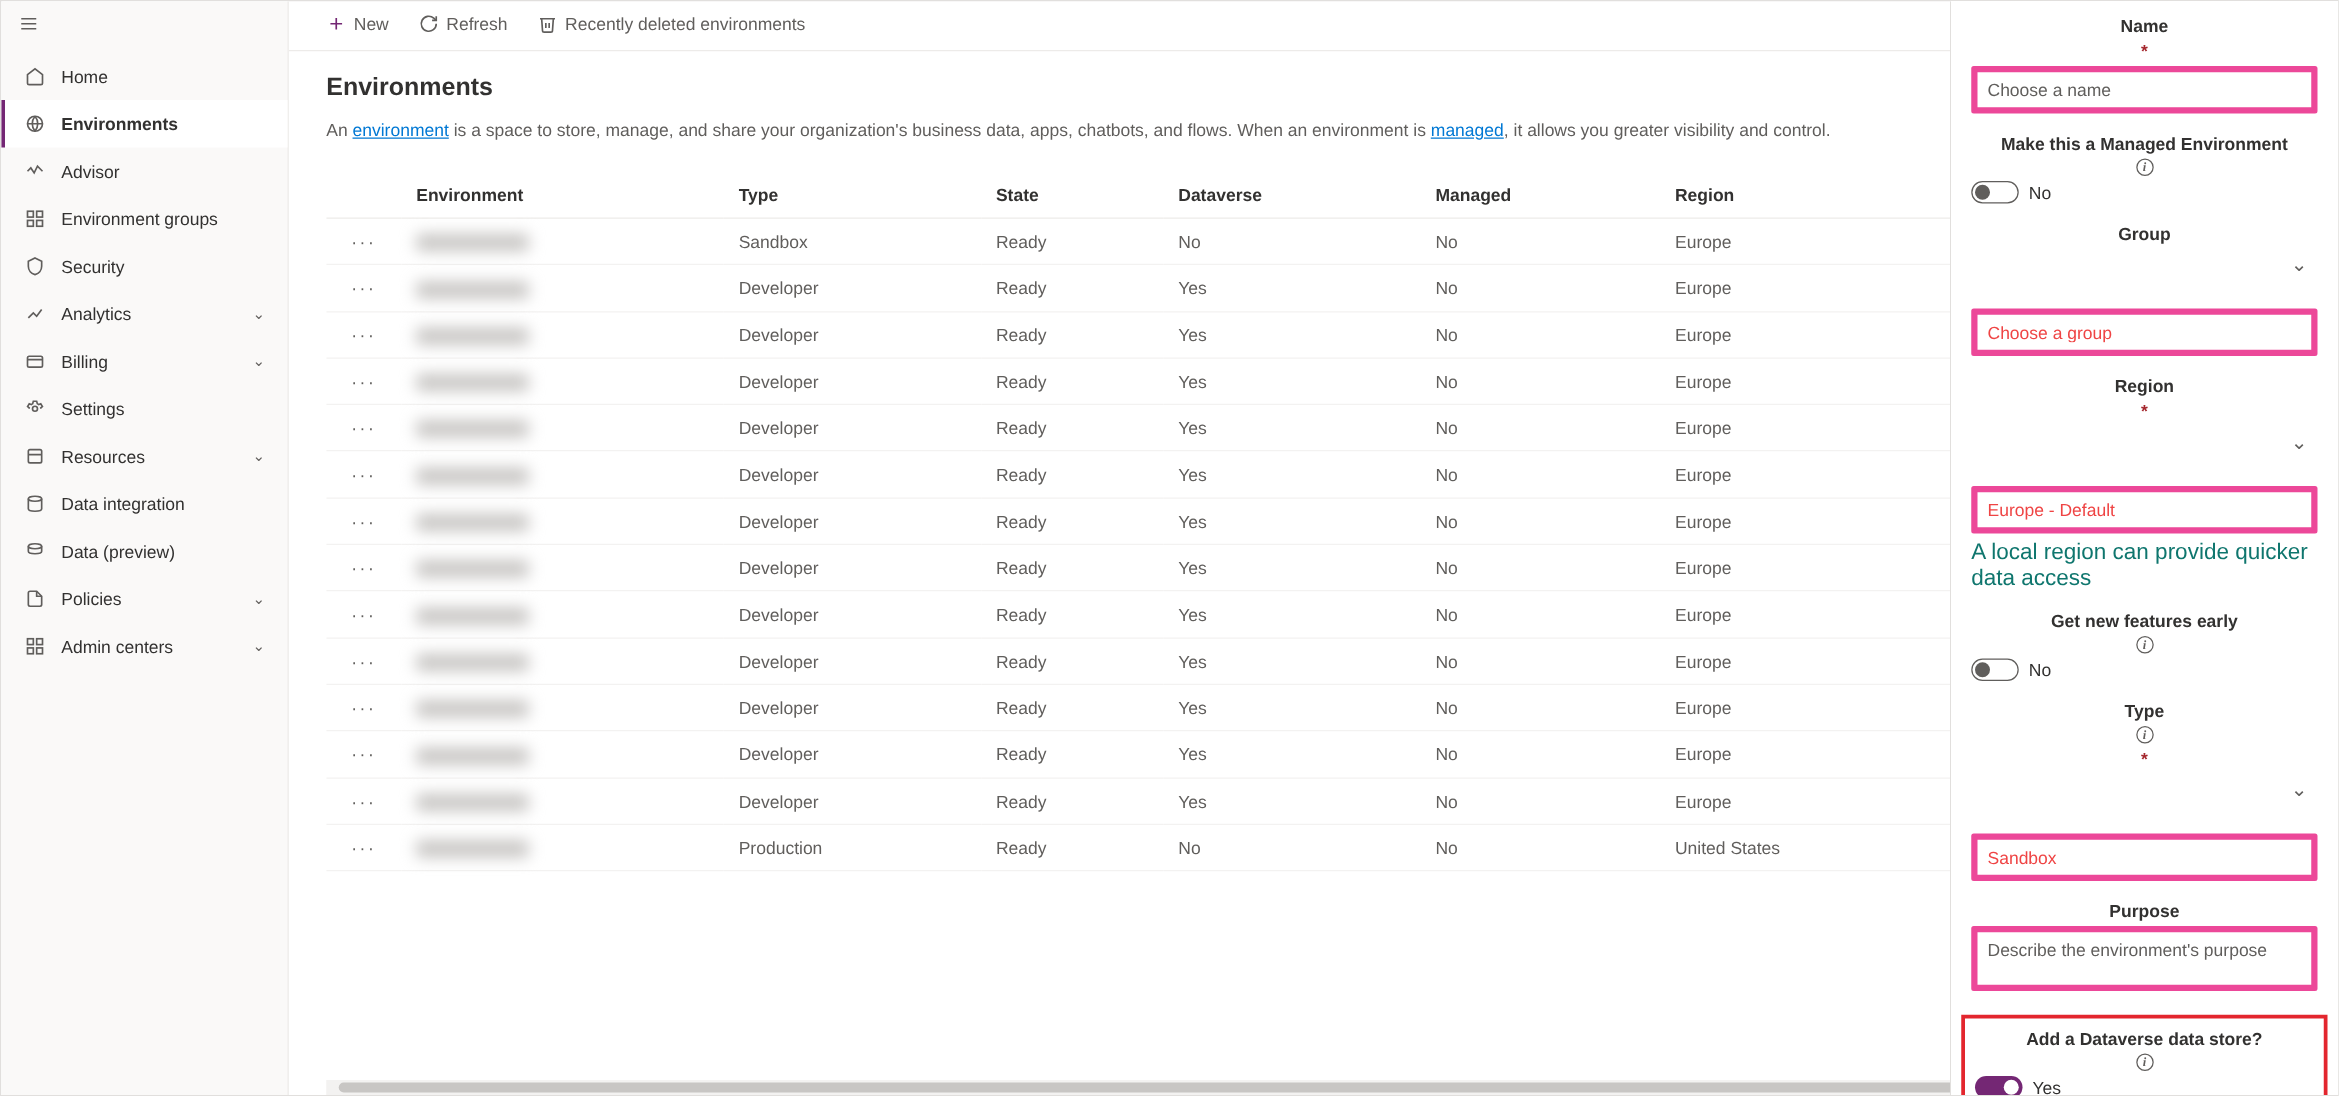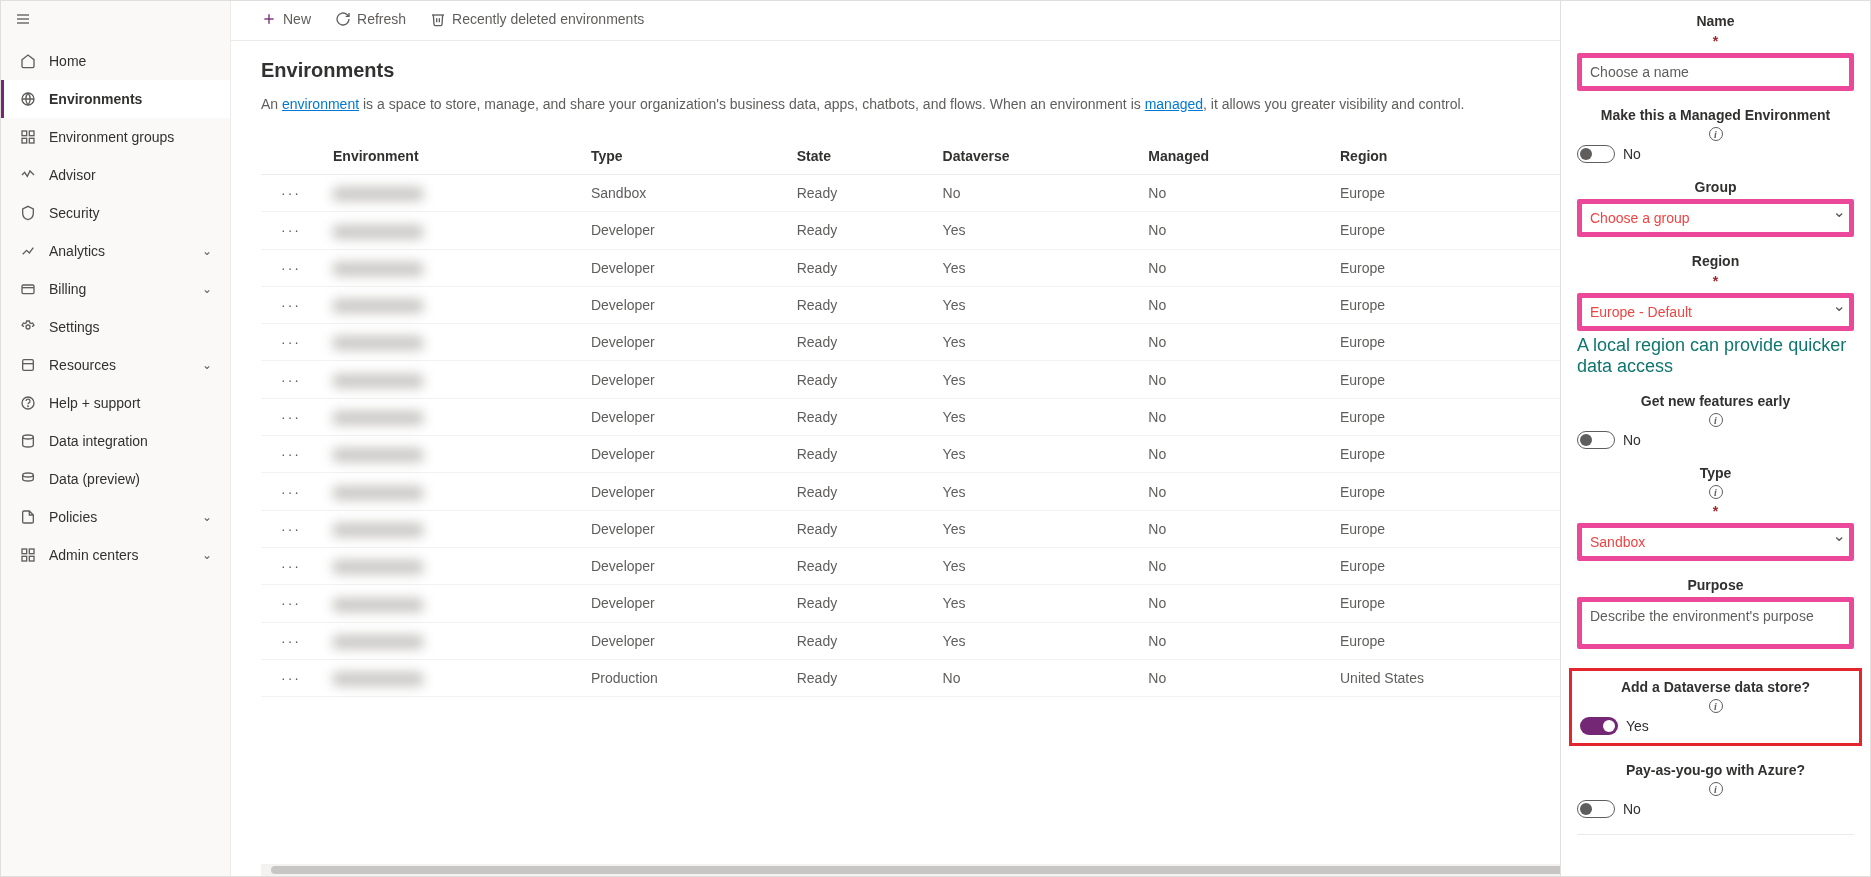--- a/index.html
+++ b/index.html
@@ -206,20 +206,21 @@
     font-family: inherit;
     background: #fff;
     color: #ef4444;
   }
   .text-input::placeholder, .textarea::placeholder { color: #605e5c; }
   .select {
     appearance: none;
     background-image: none;
     padding-right: 24px;
     position: relative;
+    margin-top: 48px;
   }
   .select-wrap { position: relative; }
   .select-wrap::after {
     content: "⌄";
     position: absolute;
     right: 8px;
     top: 3px;
     color: #605e5c;
     pointer-events: none;
     font-size: 16px;
@@ -310,39 +311,39 @@
             <svg viewBox="0 0 24 24" stroke="currentColor" fill="none" stroke-width="2">
               <circle cx="12" cy="12" r="9"></circle>
               <path d="M3 12h18M12 3a14 14 0 0 1 0 18M12 3a14 14 0 0 0 0 18"></path>
             </svg>
           </span>
           <span>Environments</span>
         </div>
         <div class="nav-item">
           <span class="icon">
             <svg viewBox="0 0 24 24" stroke="currentColor" fill="none" stroke-width="2">
+              <polyline points="3 12 7 8 11 14 15 6 21 12"></polyline>
+            </svg>
+          </span>
+          <span>Advisor</span>
+        </div>
+        <div class="nav-item">
+          <span class="icon">
+            <svg viewBox="0 0 24 24" stroke="currentColor" fill="none" stroke-width="2">
               <rect x="3" y="3" width="7" height="7"></rect>
               <rect x="14" y="3" width="7" height="7"></rect>
               <rect x="3" y="14" width="7" height="7"></rect>
               <rect x="14" y="14" width="7" height="7"></rect>
             </svg>
           </span>
           <span>Environment groups</span>
         </div>
         <div class="nav-item">
           <span class="icon">
             <svg viewBox="0 0 24 24" stroke="currentColor" fill="none" stroke-width="2">
-              <polyline points="3 12 7 8 11 14 15 6 21 12"></polyline>
-            </svg>
-          </span>
-          <span>Advisor</span>
-        </div>
-        <div class="nav-item">
-          <span class="icon">
-            <svg viewBox="0 0 24 24" stroke="currentColor" fill="none" stroke-width="2">
               <path d="M12 2l8 4v6c0 5-3.5 9-8 10-4.5-1-8-5-8-10V6z"></path>
             </svg>
           </span>
           <span>Security</span>
         </div>
         <div class="nav-item">
           <span class="icon">
             <svg viewBox="0 0 24 24" stroke="currentColor" fill="none" stroke-width="2">
               <polyline points="4 17 10 11 14 15 20 7"></polyline>
             </svg>
@@ -371,30 +372,20 @@
         </div>
         <div class="nav-item">
           <span class="icon">
             <svg viewBox="0 0 24 24" stroke="currentColor" fill="none" stroke-width="2">
               <rect x="4" y="4" width="16" height="16" rx="2"></rect>
               <line x1="4" y1="10" x2="20" y2="10"></line>
             </svg>
           </span>
           <span>Resources</span>
           <span class="chev">⌄</span>
-        </div>
-        <div class="nav-item">
-          <span class="icon">
-            <svg viewBox="0 0 24 24" stroke="currentColor" fill="none" stroke-width="2">
-              <circle cx="12" cy="12" r="9"></circle>
-              <path d="M9 9a3 3 0 1 1 4 3c-1 .5-1 1-1 2"></path>
-              <circle cx="12" cy="17" r=".5" fill="currentColor"></circle>
-            </svg>
-          </span>
-          <span>Help + support</span>
         </div>
         <div class="nav-item">
           <span class="icon">
             <svg viewBox="0 0 24 24" stroke="currentColor" fill="none" stroke-width="2">
               <ellipse cx="12" cy="6" rx="8" ry="3"></ellipse>
               <path d="M4 6v12c0 1.7 3.6 3 8 3s8-1.3 8-3V6"></path>
             </svg>
           </span>
           <span>Data integration</span>
         </div>

